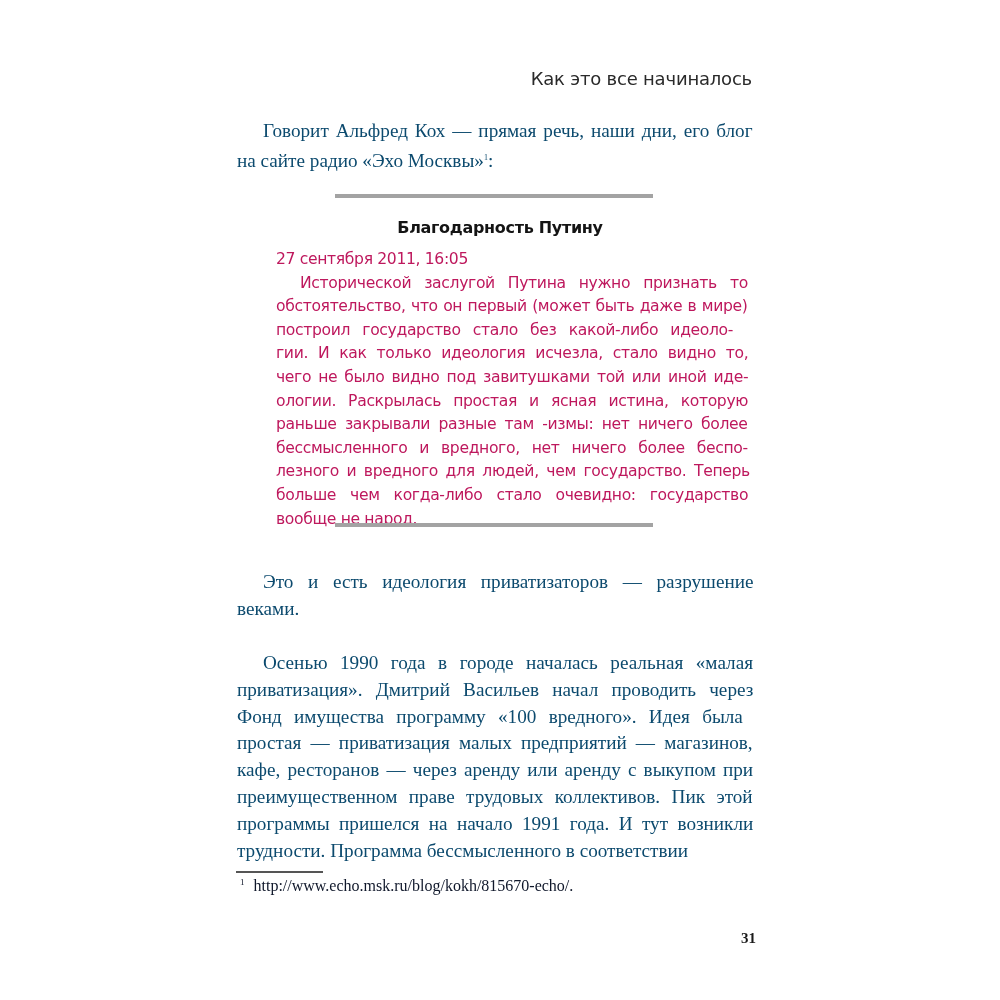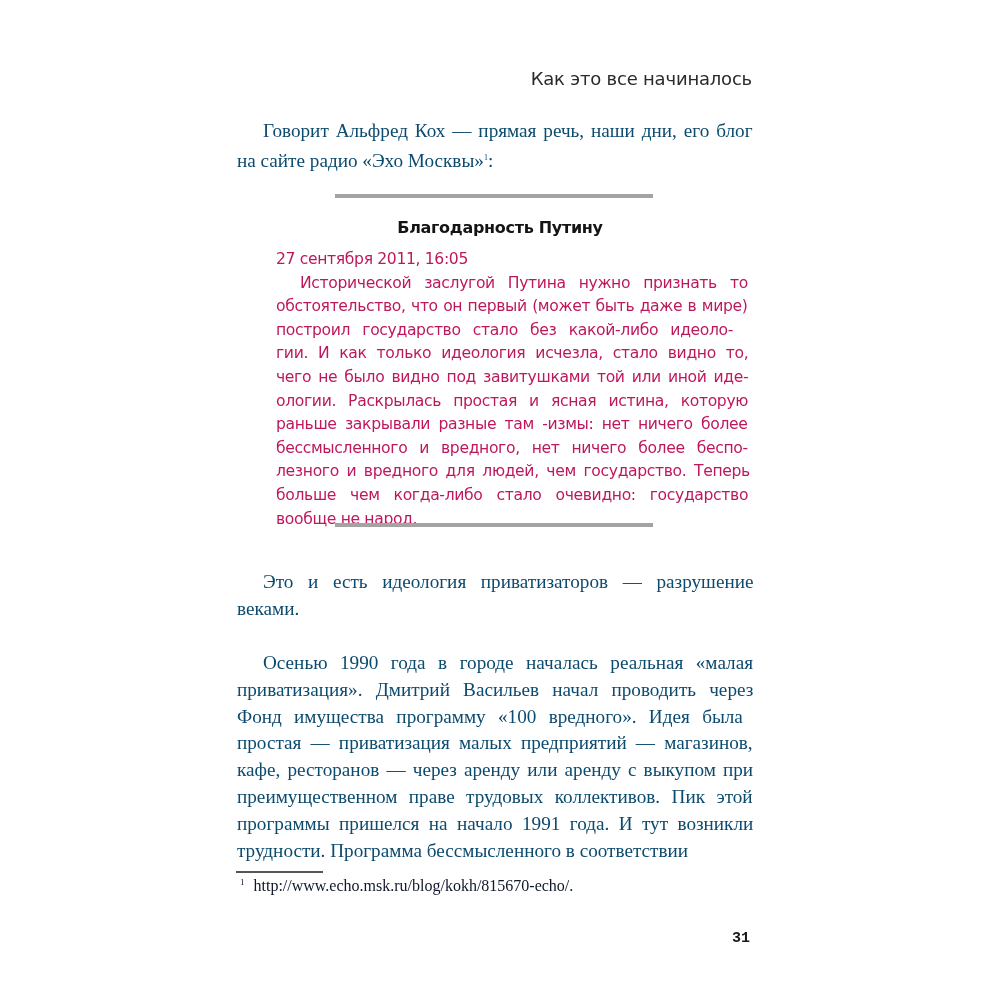--- a/index.html
+++ b/index.html
@@ -27,22 +27,22 @@
     font-family: "DejaVu Sans", sans-serif; font-weight: bold; font-size: 16px; color: #141414;
     letter-spacing: -0.3px;
   }
   .footnote-rule { position: absolute; left: 236px; top: 871px; width: 87px; height: 1.5px; background: #555; }
   .footnote {
     position: absolute; left: 240px; top: 877px;
     font-family: "Liberation Serif", "DejaVu Serif", serif; font-size: 16px; color: #0f172a;
   }
   .footnote sup { font-size: 9px; vertical-align: 6px; margin-right: 9px; }
   .page-number {
-    position: absolute; top: 930px; right: 250px;
-    font-family: Liberation Mono, monospace; font-weight: bold; font-size: 15px; color: #1a1a1a; text-align: right;
+    position: absolute; top: 930px; right: 244px;
+    font-family: Liberation Serif, serif; font-weight: bold; font-size: 15px; color: #1a1a1a; text-align: right;
   }
   sup.ref { font-size: 8px; vertical-align: 7px; }
 </style>
 </head>
 <body>
 
 <div class="running-head">Как это все начиналось</div>
 
 <div class="para serif" style="top:118px;">
   <span class="line indent" style="display: block; word-spacing: 2.11111px;">Говорит Альфред Кох — прямая речь, наши дни, его блог</span>

